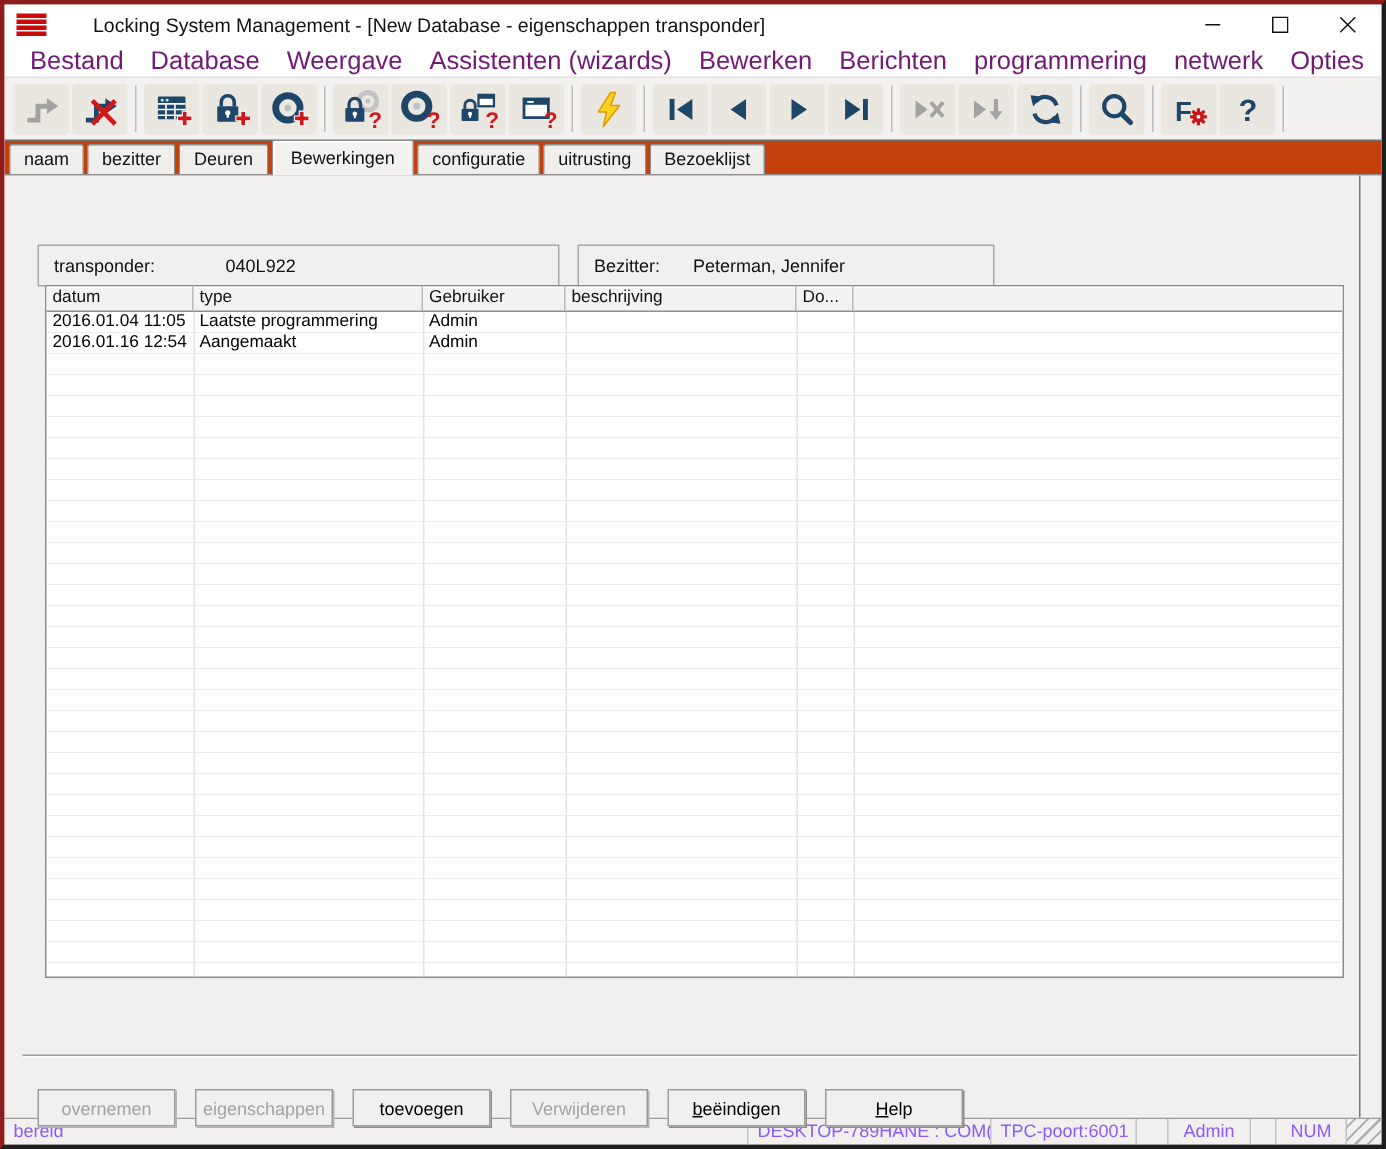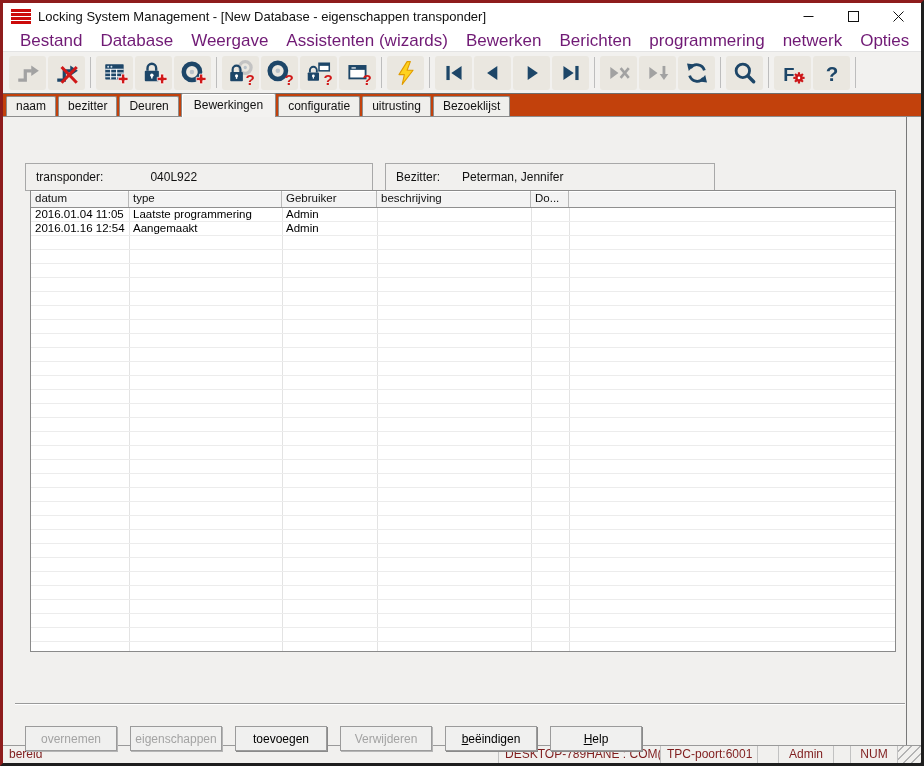--- a/index.html
+++ b/index.html
@@ -4,21 +4,21 @@
 <style>
   * { margin:0; padding:0; box-sizing:border-box; }
   html,body { font-family:"Liberation Sans", sans-serif; }
   #window {
     position:relative; width:924px; height:766px; background:#f1f0ee;
     border-style:solid; border-width:3px;
     border-color:#8e1c1c #1e1e1e #1e1e1e #8e1c1c;
     display:flex; flex-direction:column; overflow:hidden;
   }
   
-  .titlebar { height:27px; background:#ffffff; display:flex; align-items:center; flex:0 0 auto; }
+  .titlebar { height:27px; background:#ffffff; display:flex; align-items:center; flex:0 0 auto;gap:24px; }
   .app-icon { width:20px; height:16px; margin:0 7px 0 8px; display:flex; flex-direction:column; justify-content:space-between; }
   .app-icon i { display:block; height:3px; background:#cc0a0a; }
   .title-text { font-size:13px; color:#111; white-space:nowrap; }
   .win-controls { margin-left:auto; display:flex; height:100%; }
   .win-btn { width:45px; height:100%; display:flex; align-items:center; justify-content:center; }
   .win-btn svg { stroke:#111; stroke-width:1; fill:none; }
   
   .menubar { height:22px; background:#ffffff; display:flex; align-items:center; padding-left:8px; border-bottom:1px solid #e3e3e3; flex:0 0 auto; }
   .menu-item { font-size:17px; color:#701a75; padding:2px 9px; white-space:nowrap; }
   .mdi-controls { margin-left:auto; display:flex; gap:3px; padding-right:6px; }
@@ -35,21 +35,21 @@
   .tabstrip { height:23px; display:flex; align-items:flex-end; padding-left:3px; border-bottom:1px solid #8d8d8d; background:#c2410c; flex:0 0 auto; }
   .tab { font-size:12px; color:#111; background:#f0efec; border:1px solid #8d8d8d; border-bottom:none; border-radius:2px 2px 0 0; padding:2px 9px 3px 9px; margin-right:2px; position:relative; white-space:nowrap; }
   .tab.active { background:#f3f2f0; padding:4px 12px 5px 12px; margin-bottom:-1px; z-index:2; box-shadow:inset 1px 1px 0 #ffffff; }
   
   .content { position:relative; flex:1 1 auto; background:#f1f0ee; }
   .mdi-rborder { position:absolute; top:0; bottom:0; right:14px; width:1px; background:#787878; }
   .fieldbox { position:absolute; top:46px; height:28px; border:1px solid #a8a8a8; background:#f1f0ee; display:flex; align-items:center; font-size:12px; color:#111; }
   .fieldbox .lbl { margin-left:10px; }
   #box-transponder { left:22px; width:348px; }
   #box-transponder .val { margin-left:47px; }
-  #box-owner { left:382px; width:330px; }
+  #box-owner { left:382px; width:278px; }
   #box-owner .val { margin-left:22px; }
   
   .grid { position:absolute; left:27px; top:73px; width:866px; height:462px; border:1px solid #8a8a8a; background:#fff; }
   .grid-header { display:flex; height:17px; background:#f3f3f3; border-bottom:1px solid #8f8f8f; }
   .gh-cell { font-size:11.5px; line-height:15px; color:#111; padding-left:4px; border-right:1px solid #b9b9b9; box-shadow:inset 0 1px 0 #ffffff; overflow:hidden; white-space:nowrap; }
   .gh-cell:nth-child(1){width:98px;} .gh-cell:nth-child(2){width:153px;}
   .gh-cell:nth-child(3){width:95px;}  .gh-cell:nth-child(4){width:154px;}
   .gh-cell:nth-child(5){width:38px;}  .gh-cell:nth-child(6){flex:1; border-right:none;}
   .grid-body { position:relative; height:443px;
     background-image:
@@ -65,21 +65,21 @@
   .grow span:nth-child(1){width:98px;} .grow span:nth-child(2){width:153px;}
   .grow span:nth-child(3){width:95px;} .grow span:nth-child(4){width:154px;}
   .grow span:nth-child(5){width:38px;} .grow span:nth-child(6){flex:1;}
   
   .footer-sep { position:absolute; left:12px; right:16px; top:586px; height:2px; border-top:1px solid #9a9a9a; border-bottom:1px solid #ffffff; }
   .footer { position:absolute; left:22px; top:592px; display:flex; gap:13px; }
   .fbtn { width:92px; height:25px; background:#f0f0ef; border:1px solid #9b9b9b; box-shadow:1px 1px 0 #8a8a8a; font-size:12px; color:#000; display:flex; align-items:center; justify-content:center; white-space:nowrap;margin-top:17px; }
   .fbtn.disabled { color:#a3a3a3; box-shadow:1px 1px 0 #b5b5b5; }
   .fbtn .accel { text-decoration:underline; }
   
-  .statusbar { height:18px; background:#f1f0ee; border-top:1px solid #9a9a9a; display:flex; align-items:stretch; font-size:12px; color:#7f1d1d; flex:0 0 auto; }
+  .statusbar { height:18px; background:#f1f0ee; border-top:1px solid #9a9a9a; display:flex; align-items:stretch; font-size:12px; color:#8b5cf6; flex:0 0 auto; }
   .sb-cell { border-left:1px solid #c2c2c2; padding:1px 6px 0 6px; white-space:nowrap; overflow:hidden; }
   .sb-state { flex:1; border-left:none; }
   .sb-host { width:162px; } .sb-port { width:97px; }
   .sb-sp1 { width:21px; } .sb-user { width:55px; text-align:center; }
   .sb-sp2 { width:17px; } .sb-num { width:47px; text-align:center; }
   .sb-grip { width:24px; border-left:1px solid #c2c2c2;
     background:repeating-linear-gradient(135deg, transparent 0 3px, #b3b3b3 3px 4.5px, transparent 4.5px 6px); }
   svg text { font-family:"Liberation Sans", sans-serif; }
 </style>
 </head>

